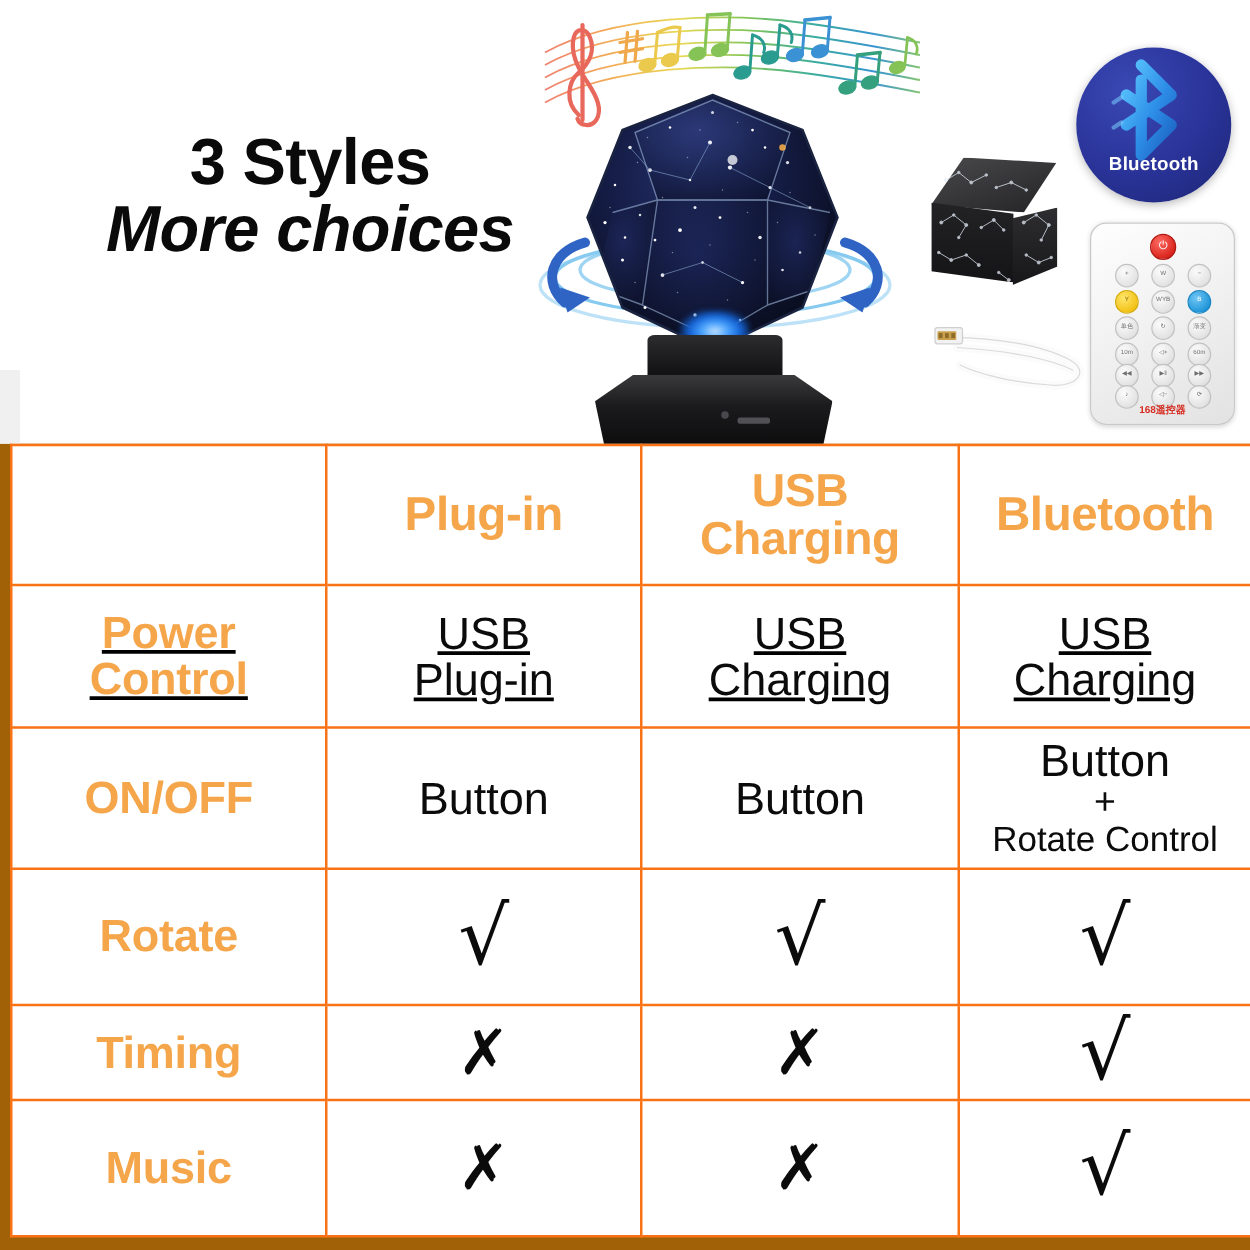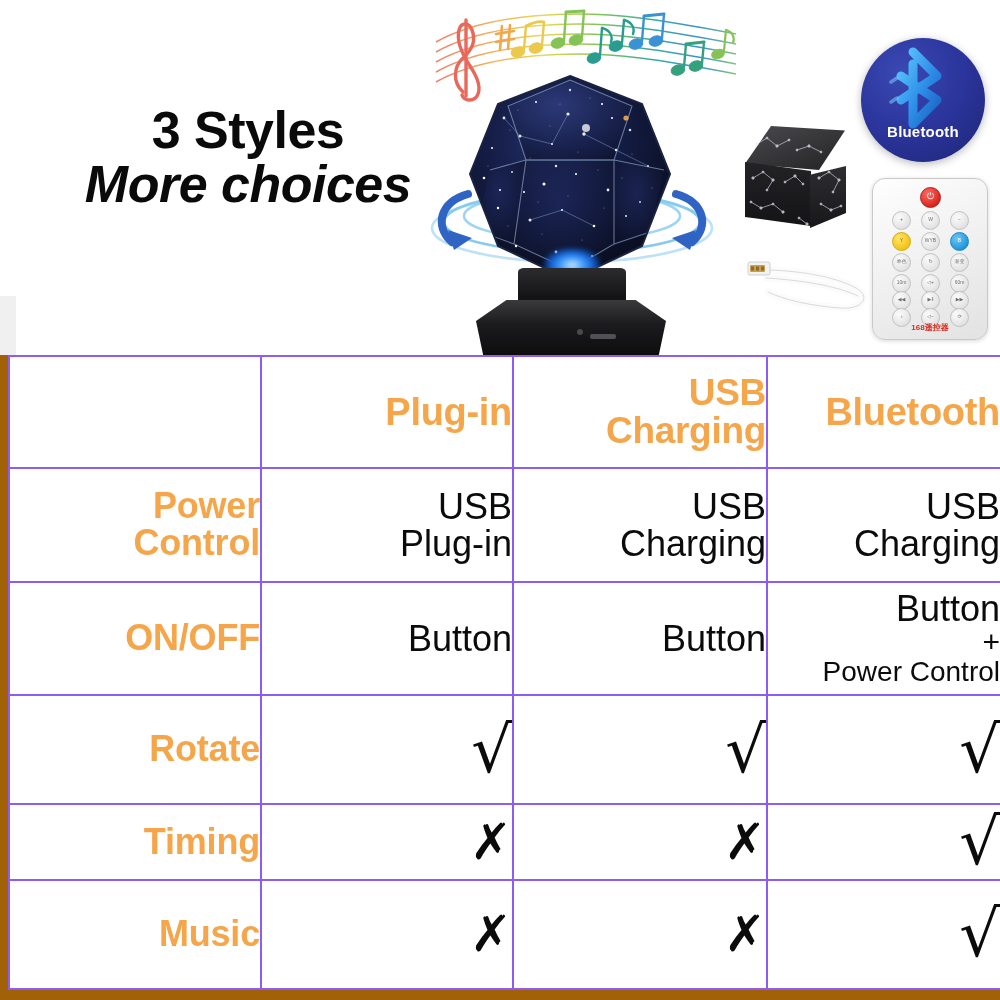--- a/index.html
+++ b/index.html
@@ -70,24 +70,24 @@
     font-size:5px;line-height:15px;text-align:center;color:#6e6e6e;}
   .rbtn.pw{width:19px;height:19px;background:radial-gradient(circle at 36% 30%,#ff6b63,#d9251d 72%,#a81610 100%);border-color:#b01a14;color:#fff;font-size:9px;line-height:17px;}
   .rbtn.y{background:radial-gradient(circle at 36% 32%,#ffe66b,#f2c216 72%,#d9a905 100%);border-color:#d6ab0c;color:#7a5a00;}
   .rbtn.b{background:radial-gradient(circle at 36% 32%,#6fc6f5,#2196d8 72%,#1174b4 100%);border-color:#1a86c4;color:#fff;}
   .remote-label{position:absolute;left:0;right:0;bottom:6px;text-align:center;
     color:#d62b20;font-size:8px;font-weight:bold;}
 
   
   .tbl{position:absolute;left:8px;top:355px;width:984px;height:635px;
     border-collapse:collapse;table-layout:fixed;}
-  .tbl td{border:2px solid #8b5cf6;text-align:right;vertical-align:middle;padding:0;background:#fff;}
+  .tbl td{border:2px solid #f97316;text-align:center;vertical-align:middle;padding:0;background:#fff;}
   .c0{width:250px;} .c1{width:250px;} .c2{width:252px;} .c3{width:232px;}
 
-  .r-head{height:107px;} .r-pwr{height:108px;} .r-onoff{height:108px;}
+  .r-head{height:107px;} .r-pwr{height:108px;text-decoration:underline;} .r-onoff{height:108px;}
   .r-rot{height:104px;} .r-tim{height:72px;} .r-mus{height:104px;border-radius:13px;}
 
   .hdr{color:#f5a54a;font-weight:bold;font-size:38px;line-height:1.0;letter-spacing:-0.3px;}
   .hdr.two{font-size:37px;line-height:1.02;}
   .rowlbl{color:#f5a54a;font-weight:bold;font-size:36px;line-height:1.02;letter-spacing:-0.2px;}
   .cell{color:#0b0b0b;font-size:36px;line-height:1.04;font-weight:400;}
   .cell .sm{font-size:28px;display:block;line-height:1.05;}
   .cell .plus{font-size:30px;display:block;line-height:1.0;}
   .mark{font-size:58px;line-height:1;color:#0b0b0b;font-family:"DejaVu Sans",sans-serif;}
   .mark.x{font-size:50px;font-weight:bold;}
@@ -450,21 +450,21 @@
         <td class="c1">
           <div class="cell">Button</div>
         </td>
         <td class="c2">
           <div class="cell">Button</div>
         </td>
         <td class="c3">
           <div class="cell">
             <span>Button</span>
             <span class="plus">+</span>
-            <span class="sm">Power Control</span>
+            <span class="sm">Rotate Control</span>
           </div>
         </td>
       </tr>
 
       <tr class="r-rot">
         <td class="c0">
           <div class="rowlbl">Rotate</div>
         </td>
         <td class="c1">
           <div class="mark v">√</div>

